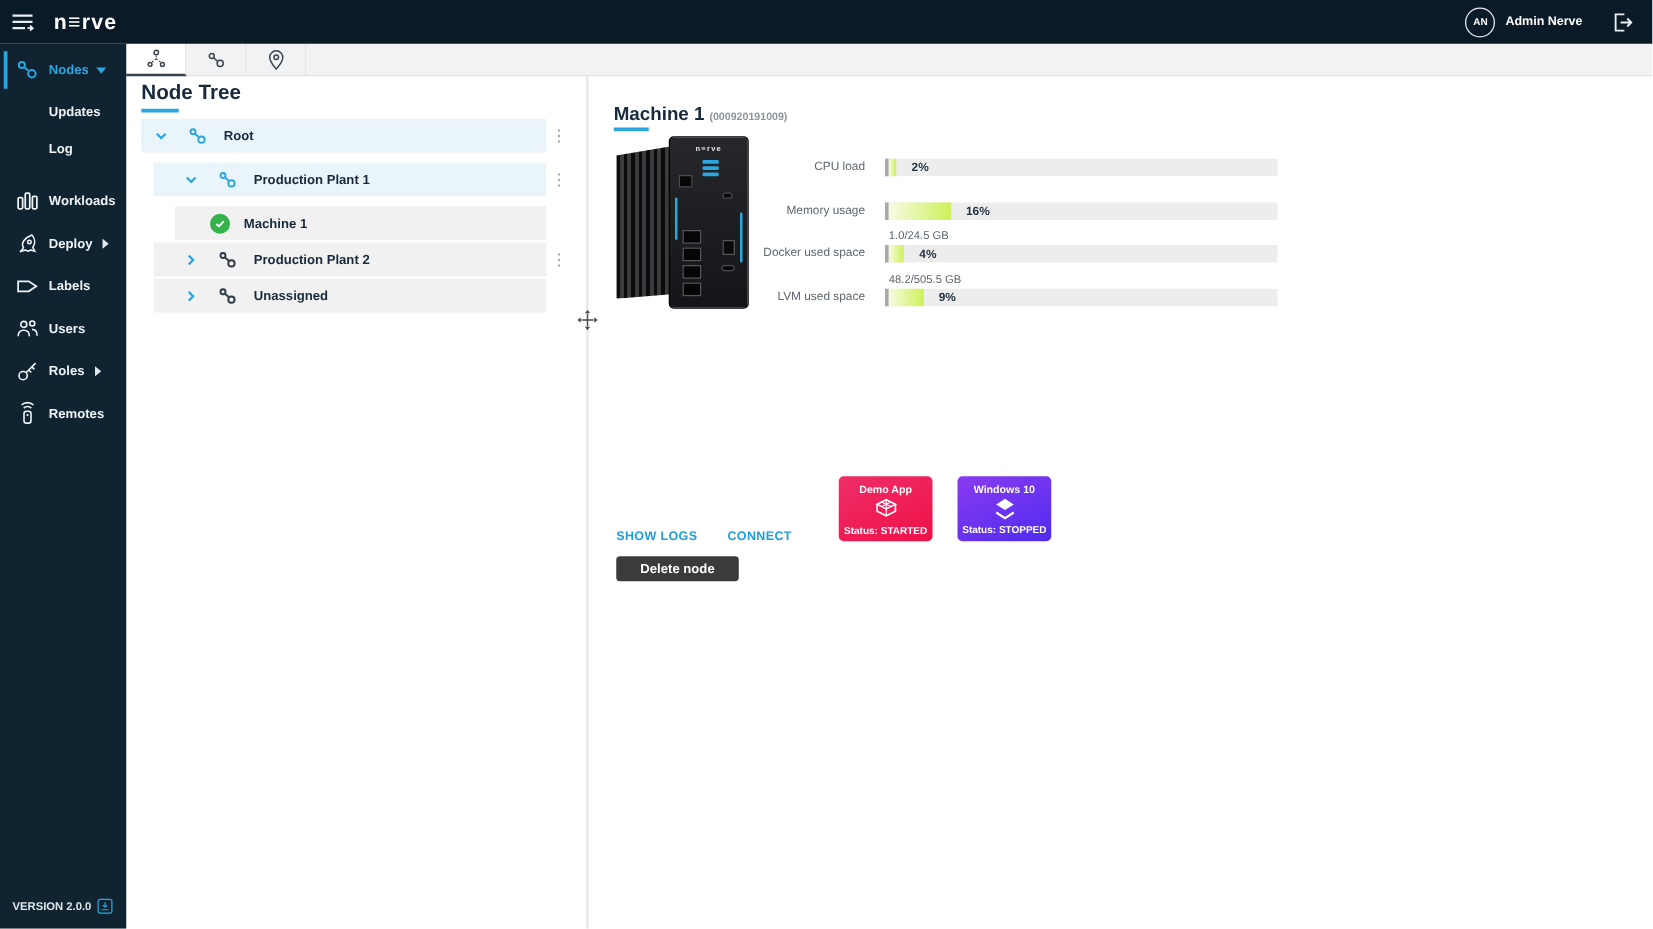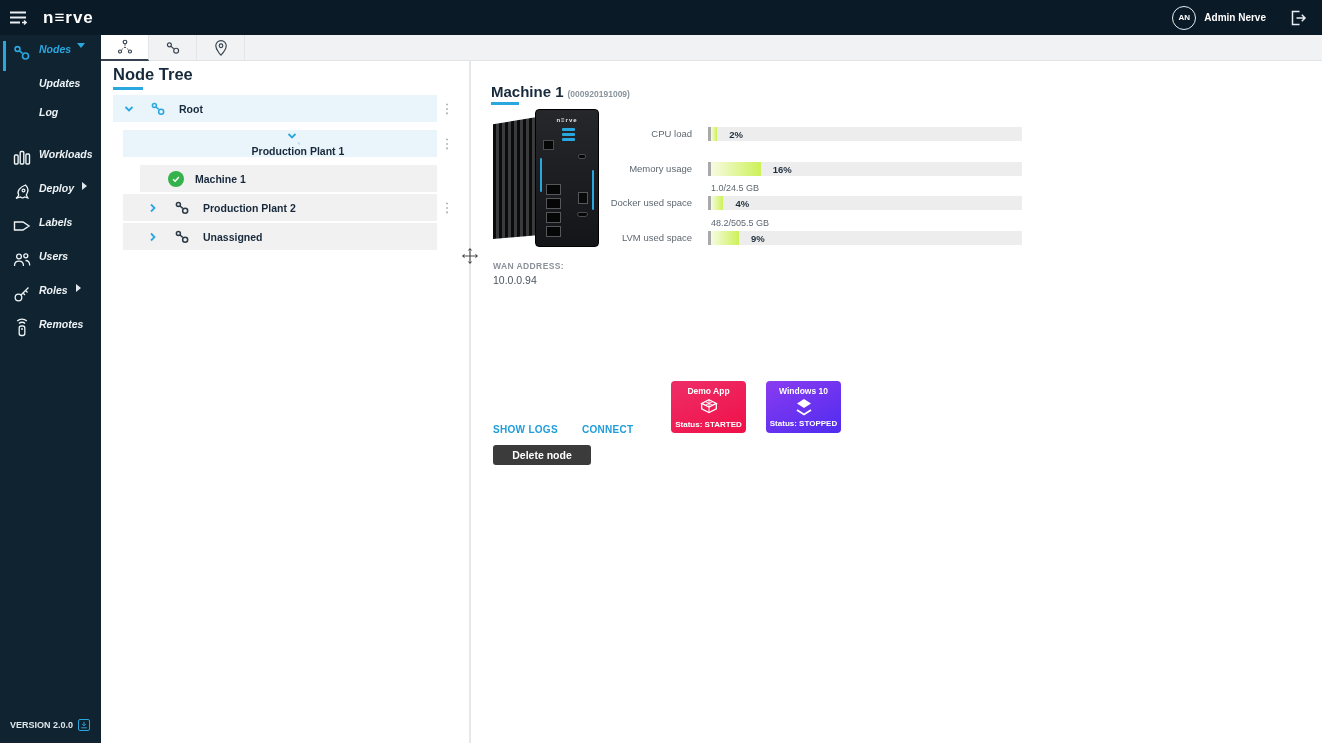--- a/index.html
+++ b/index.html
@@ -14,22 +14,22 @@
   .logo { color:#fff; font-size:17px; font-weight:700; letter-spacing:1px; margin-left:14px; }
   .topbar-right { margin-left:auto; display:flex; align-items:center; gap:8px; margin-right:14px; }
   .avatar { width:24px; height:24px; border:1.5px solid #e8eef2; border-radius:50%;
     color:#fff; font-size:8px; font-weight:700; display:flex; align-items:center; justify-content:center; cursor:pointer; }
   .username { color:#fff; font-size:10px; font-weight:700; }
   .logout { width:20px; height:20px; margin-left:14px; cursor:pointer; }
 
   
   .sidebar { position:absolute; left:0; top:35px; width:101px; bottom:0;
     background:#102331; z-index:4; }
-  .side-item { position:relative; display:flex; align-items:flex-start; height:26px;
-    margin-top:8px; color:#eef3f6; font-size:10.5px; font-weight:700; cursor:pointer;font-style:italic; }
+  .side-item { position:relative; display:flex; align-items:center; height:26px;
+    margin-top:8px; color:#eef3f6; font-size:10.5px; font-weight:700; cursor:pointer; }
   .side-item .ico { width:20px; height:20px; margin-left:12px; margin-right:7px; flex:0 0 auto; }
   .side-item.noicon { padding-left:39px; }
   .side-item.active { color:#2ba7df; }
   .side-item.active .bar { position:absolute; left:3px; top:-2px; width:3px; height:30px; background:#2ba7df; }
   .caret-down { width:0; height:0; border-left:4px solid transparent; border-right:4px solid transparent;
     border-top:5px solid #2ba7df; margin-left:6px; }
   .sub-arrow { width:0; height:0; border-top:4px solid transparent; border-bottom:4px solid transparent;
     border-left:5px solid #dfe7ec; margin-left:8px; }
   .gap-lg { margin-top:16px; }
   .version { position:absolute; left:10px; bottom:12px; display:flex; align-items:center; gap:5px;
@@ -262,21 +262,21 @@
             <circle cx="6" cy="6" r="2.2" fill="none" stroke="#2ba7df" stroke-width="1.7"></circle>
             <path d="M7.8 7.8 l3 2.6" stroke="#2ba7df" stroke-width="1.7" fill="none"></path>
             <circle cx="13.5" cy="13" r="2.8" fill="none" stroke="#2ba7df" stroke-width="1.7"></circle>
           </svg>
           <span style="margin-left:12px;">Root</span>
         </div>
         <div class="kebab">⋮</div>
       </div>
 
       <div class="tree-row mb8">
-        <div class="row-box blue ml10" style="padding-left:24px;flex-direction:column;">
+        <div class="row-box blue ml10" style="padding-left:24px;">
           <svg class="chev" viewBox="0 0 12 12">
             <path d="M2.5 4 L6 7.5 L9.5 4" stroke="#2ba7df" stroke-width="1.8" fill="none"></path>
           </svg>
           <svg width="18" height="18" style="margin-left:14px;" viewBox="0 0 20 20">
             <circle cx="6" cy="6" r="2.2" fill="none" stroke="#2ba7df" stroke-width="1.7"></circle>
             <path d="M7.8 7.8 l3 2.6" stroke="#2ba7df" stroke-width="1.7" fill="none"></path>
             <circle cx="13.5" cy="13" r="2.8" fill="none" stroke="#2ba7df" stroke-width="1.7"></circle>
           </svg>
           <span style="margin-left:12px;">Production Plant 1</span>
         </div>
@@ -383,24 +383,20 @@
 
       <div class="g-sub" style="top:157px;">48.2/505.5 GB</div>
       <div class="g-label" style="top:170px;">LVM used space</div>
       <div class="g-bar" style="top:170px;">
         <div class="g-fill" style="width: 9%;"></div>
         <span class="g-pct">9%</span>
       </div>
     </div>
 
     <div class="details">
-      <div class="d-group">
-        <div class="d-label">WAN ADDRESS:</div>
-        <div class="d-value">10.0.0.94</div>
-      </div>
     </div>
 
     <div class="links">
       <span class="link">SHOW LOGS</span>
       <span class="link">CONNECT</span>
     </div>
 
     <button class="delete-btn">Delete node</button>
 
     <div class="card" style="left: 200px; background: linear-gradient(155deg, rgb(238, 46, 104), rgb(240, 16, 72));">

